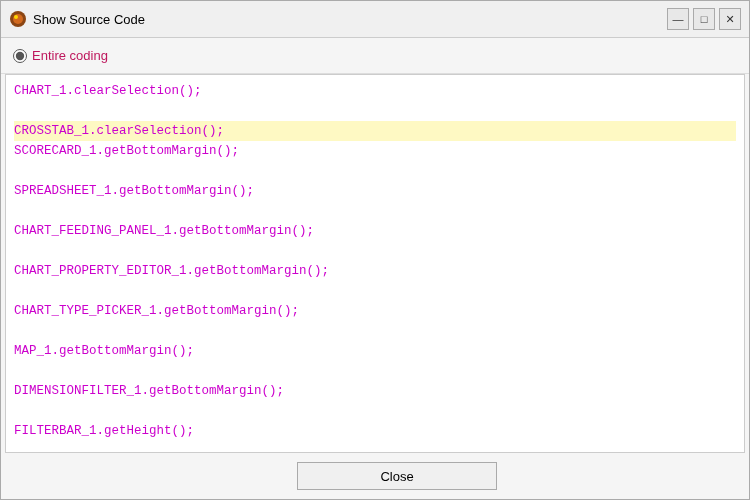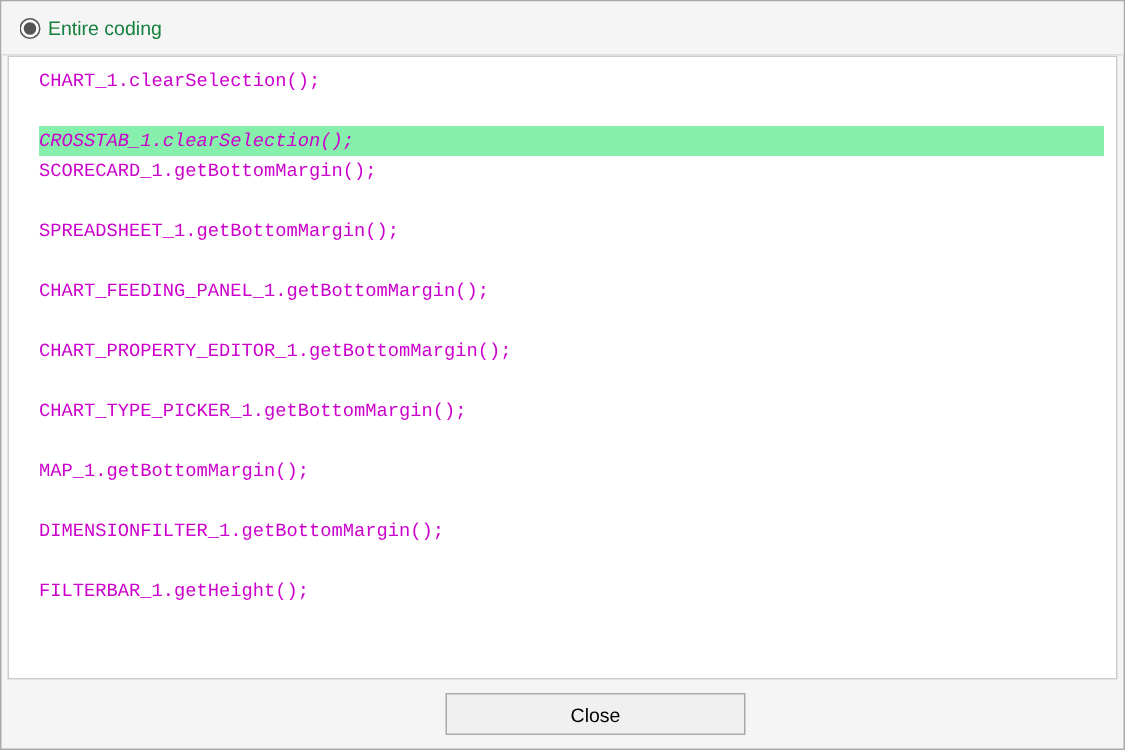--- a/index.html
+++ b/index.html
@@ -89,54 +89,52 @@
 
     .radio-input {
       width: 14px;
       height: 14px;
       accent-color: #555;
       cursor: pointer;
     }
 
     .radio-label {
       font-size: 13px;
-      color: #15803d;
+      color: #be185d;
     }
 
     .content-area {
       flex: 1;
       display: flex;
       overflow: hidden;
       background: #fff;
       border: 1px solid #ccc;
       margin: 0 4px;
     }
 
     .code-container {
       flex: 1;
       overflow-y: auto;
       overflow-x: hidden;
       padding: 6px 8px;
       font-family: 'Courier New', Courier, monospace;
       font-size: 12.5px;
       line-height: 1.6;
-      margin-left: 12px;
     }
 
     .code-line {
       display: block;
       white-space: nowrap;
       color: #cc00cc;
     }
 
     .code-line.highlighted {
-      background-color: #86efac;
+      background-color: #fef9c3;
       display: inline-block;
       width: 100%;
-      font-style: italic;
     }
 
     .footer {
       display: flex;
       justify-content: center;
       align-items: center;
       padding: 8px;
       height: 46px;
       flex-shrink: 0;
     }
@@ -167,20 +165,33 @@
       background: #e0e0e0;
       border: 1px solid #aaa;
       height: 16px;
     }
   </style>
 </head>
 <body>
 
 <div class="window">
 
+  <div class="title-bar">
+    <svg class="title-bar-icon" viewBox="0 0 18 18">
+      <circle cx="9" cy="9" r="8" fill="#8B4513"></circle>
+      <circle cx="9" cy="9" r="5" fill="#D2691E"></circle>
+      <circle cx="7" cy="7" r="2" fill="#FFD700"></circle>
+    </svg>
+    <span class="title-bar-title">Show Source Code</span>
+    <div class="title-bar-controls">
+      <button class="title-bar-btn">—</button>
+      <button class="title-bar-btn">□</button>
+      <button class="title-bar-btn">✕</button>
+    </div>
+  </div>
 
   <div class="radio-bar">
     <label class="radio-option">
       <input type="radio" class="radio-input" name="coding-option" checked="" style="">
       <span class="radio-label">Entire coding</span>
     </label>
   </div>
 
   <div class="content-area">
     <div class="code-container" id="code-lines-container">

